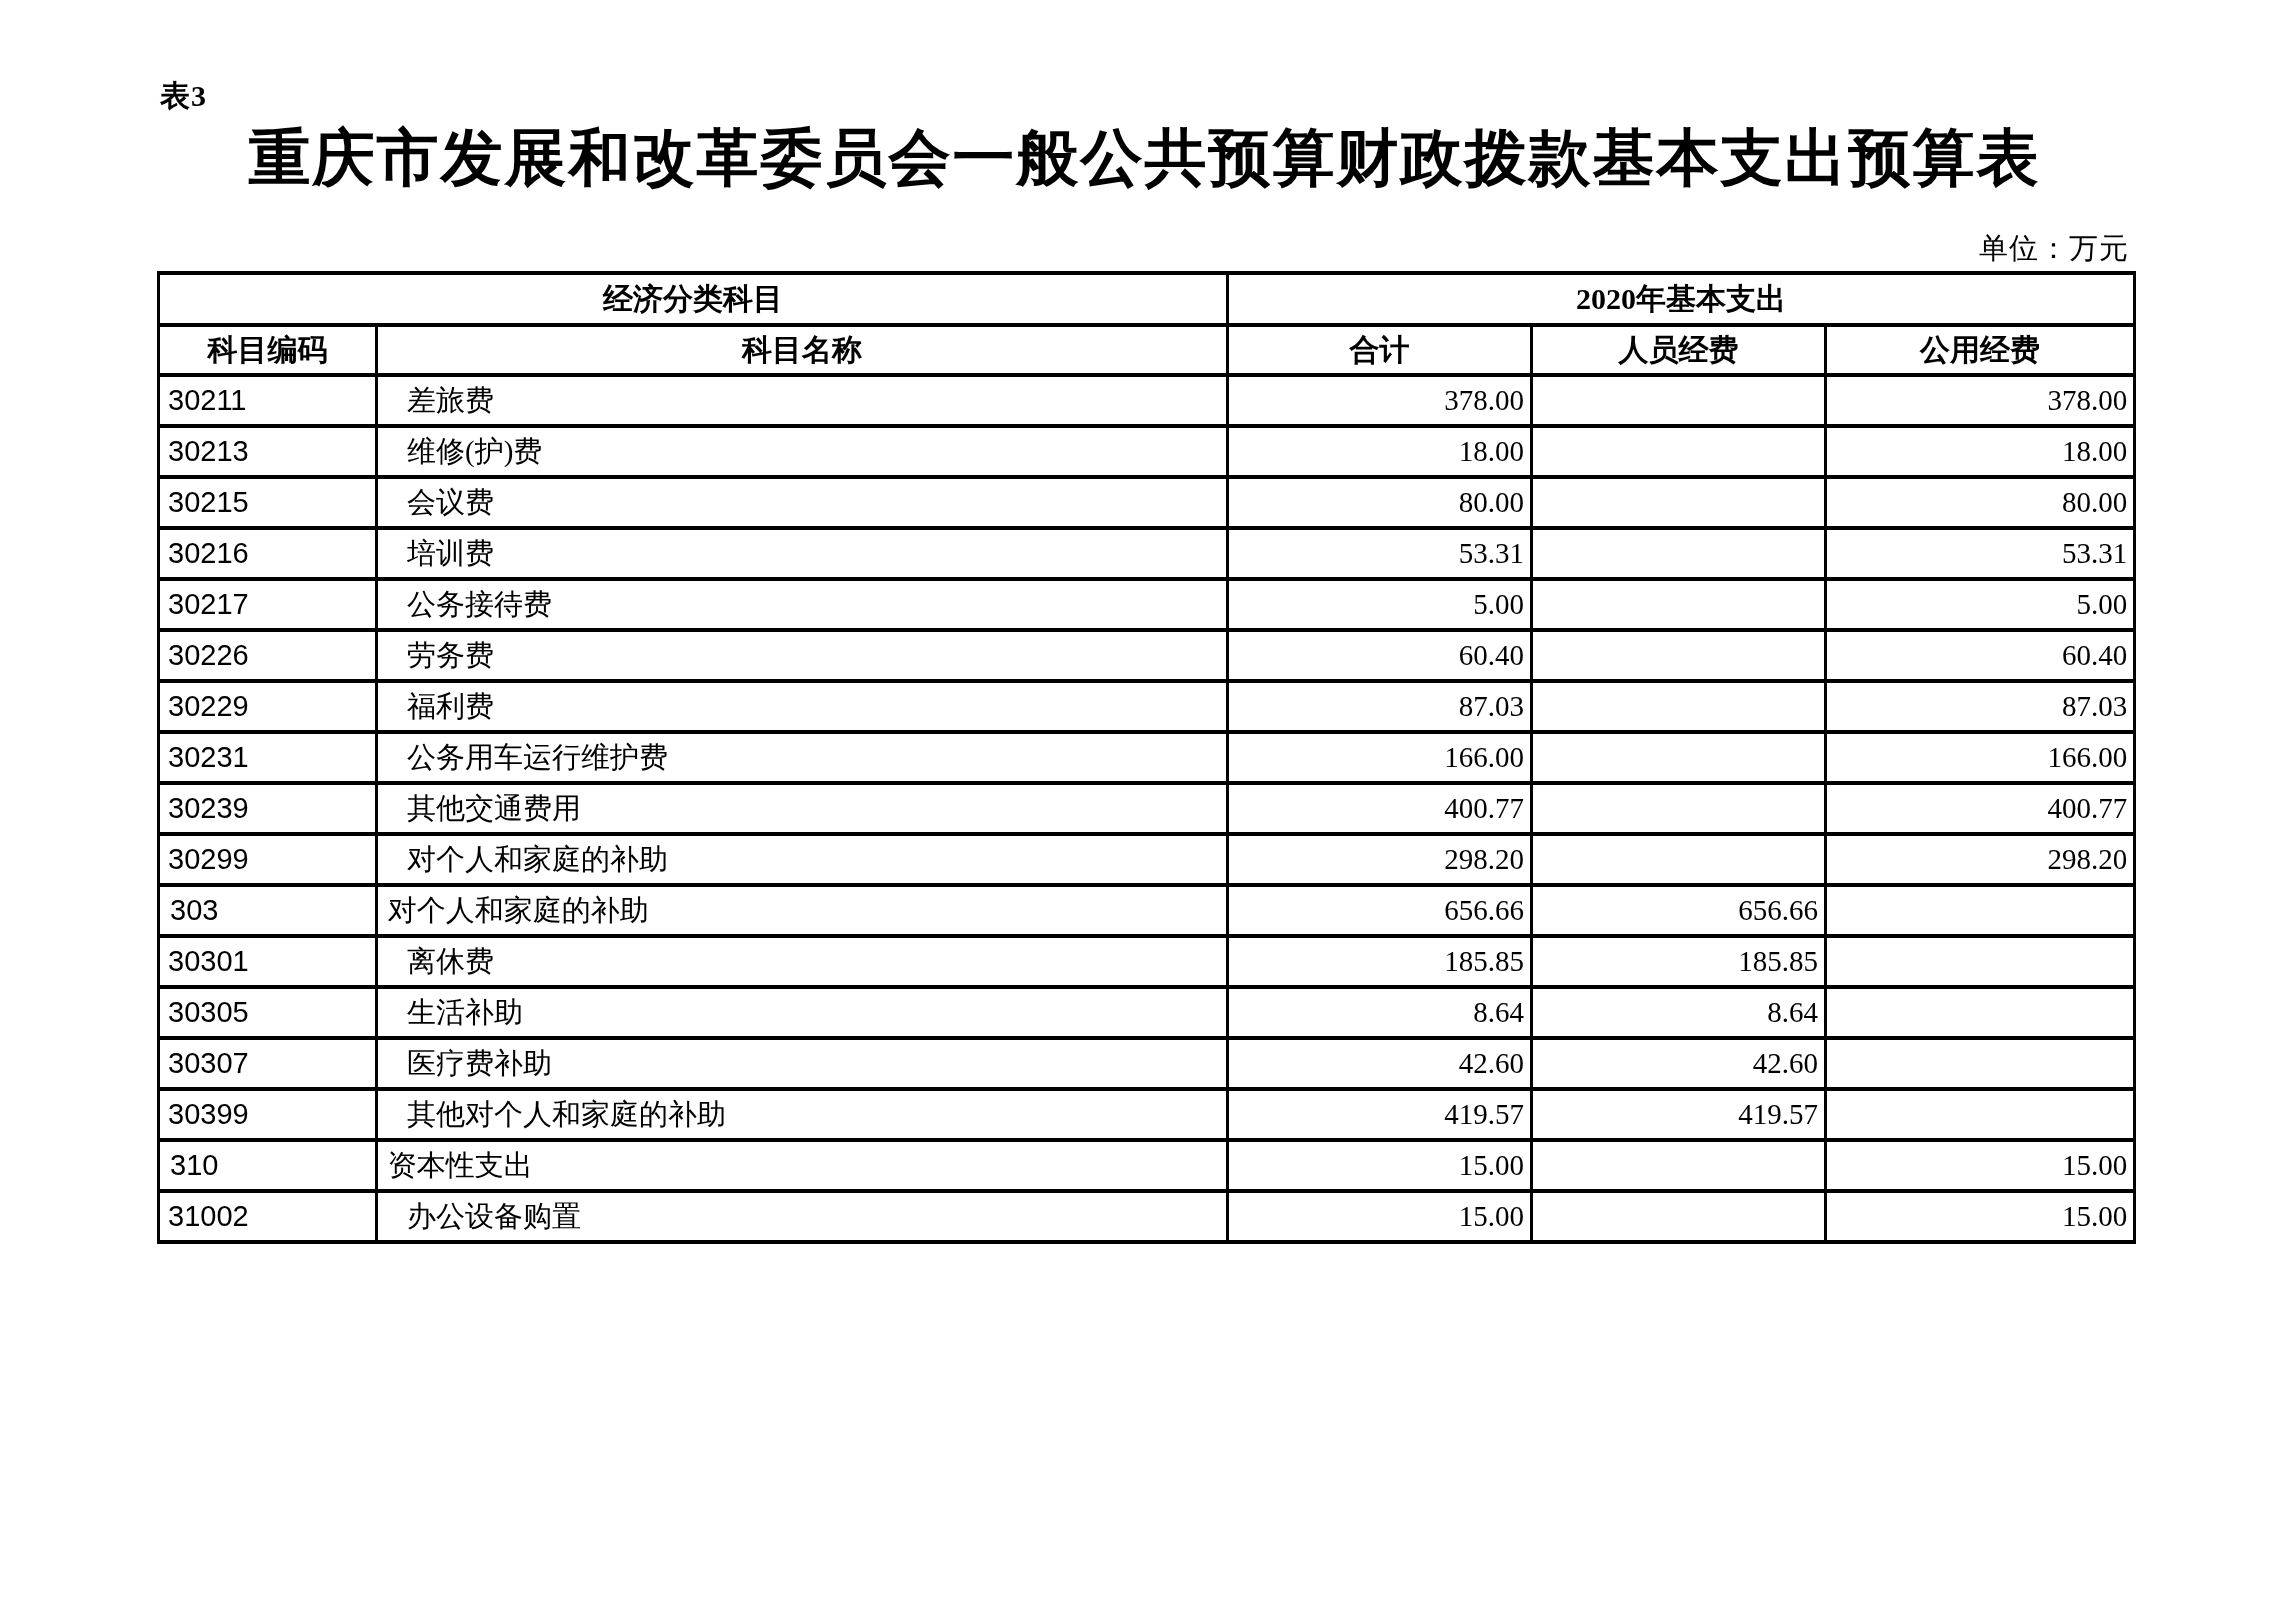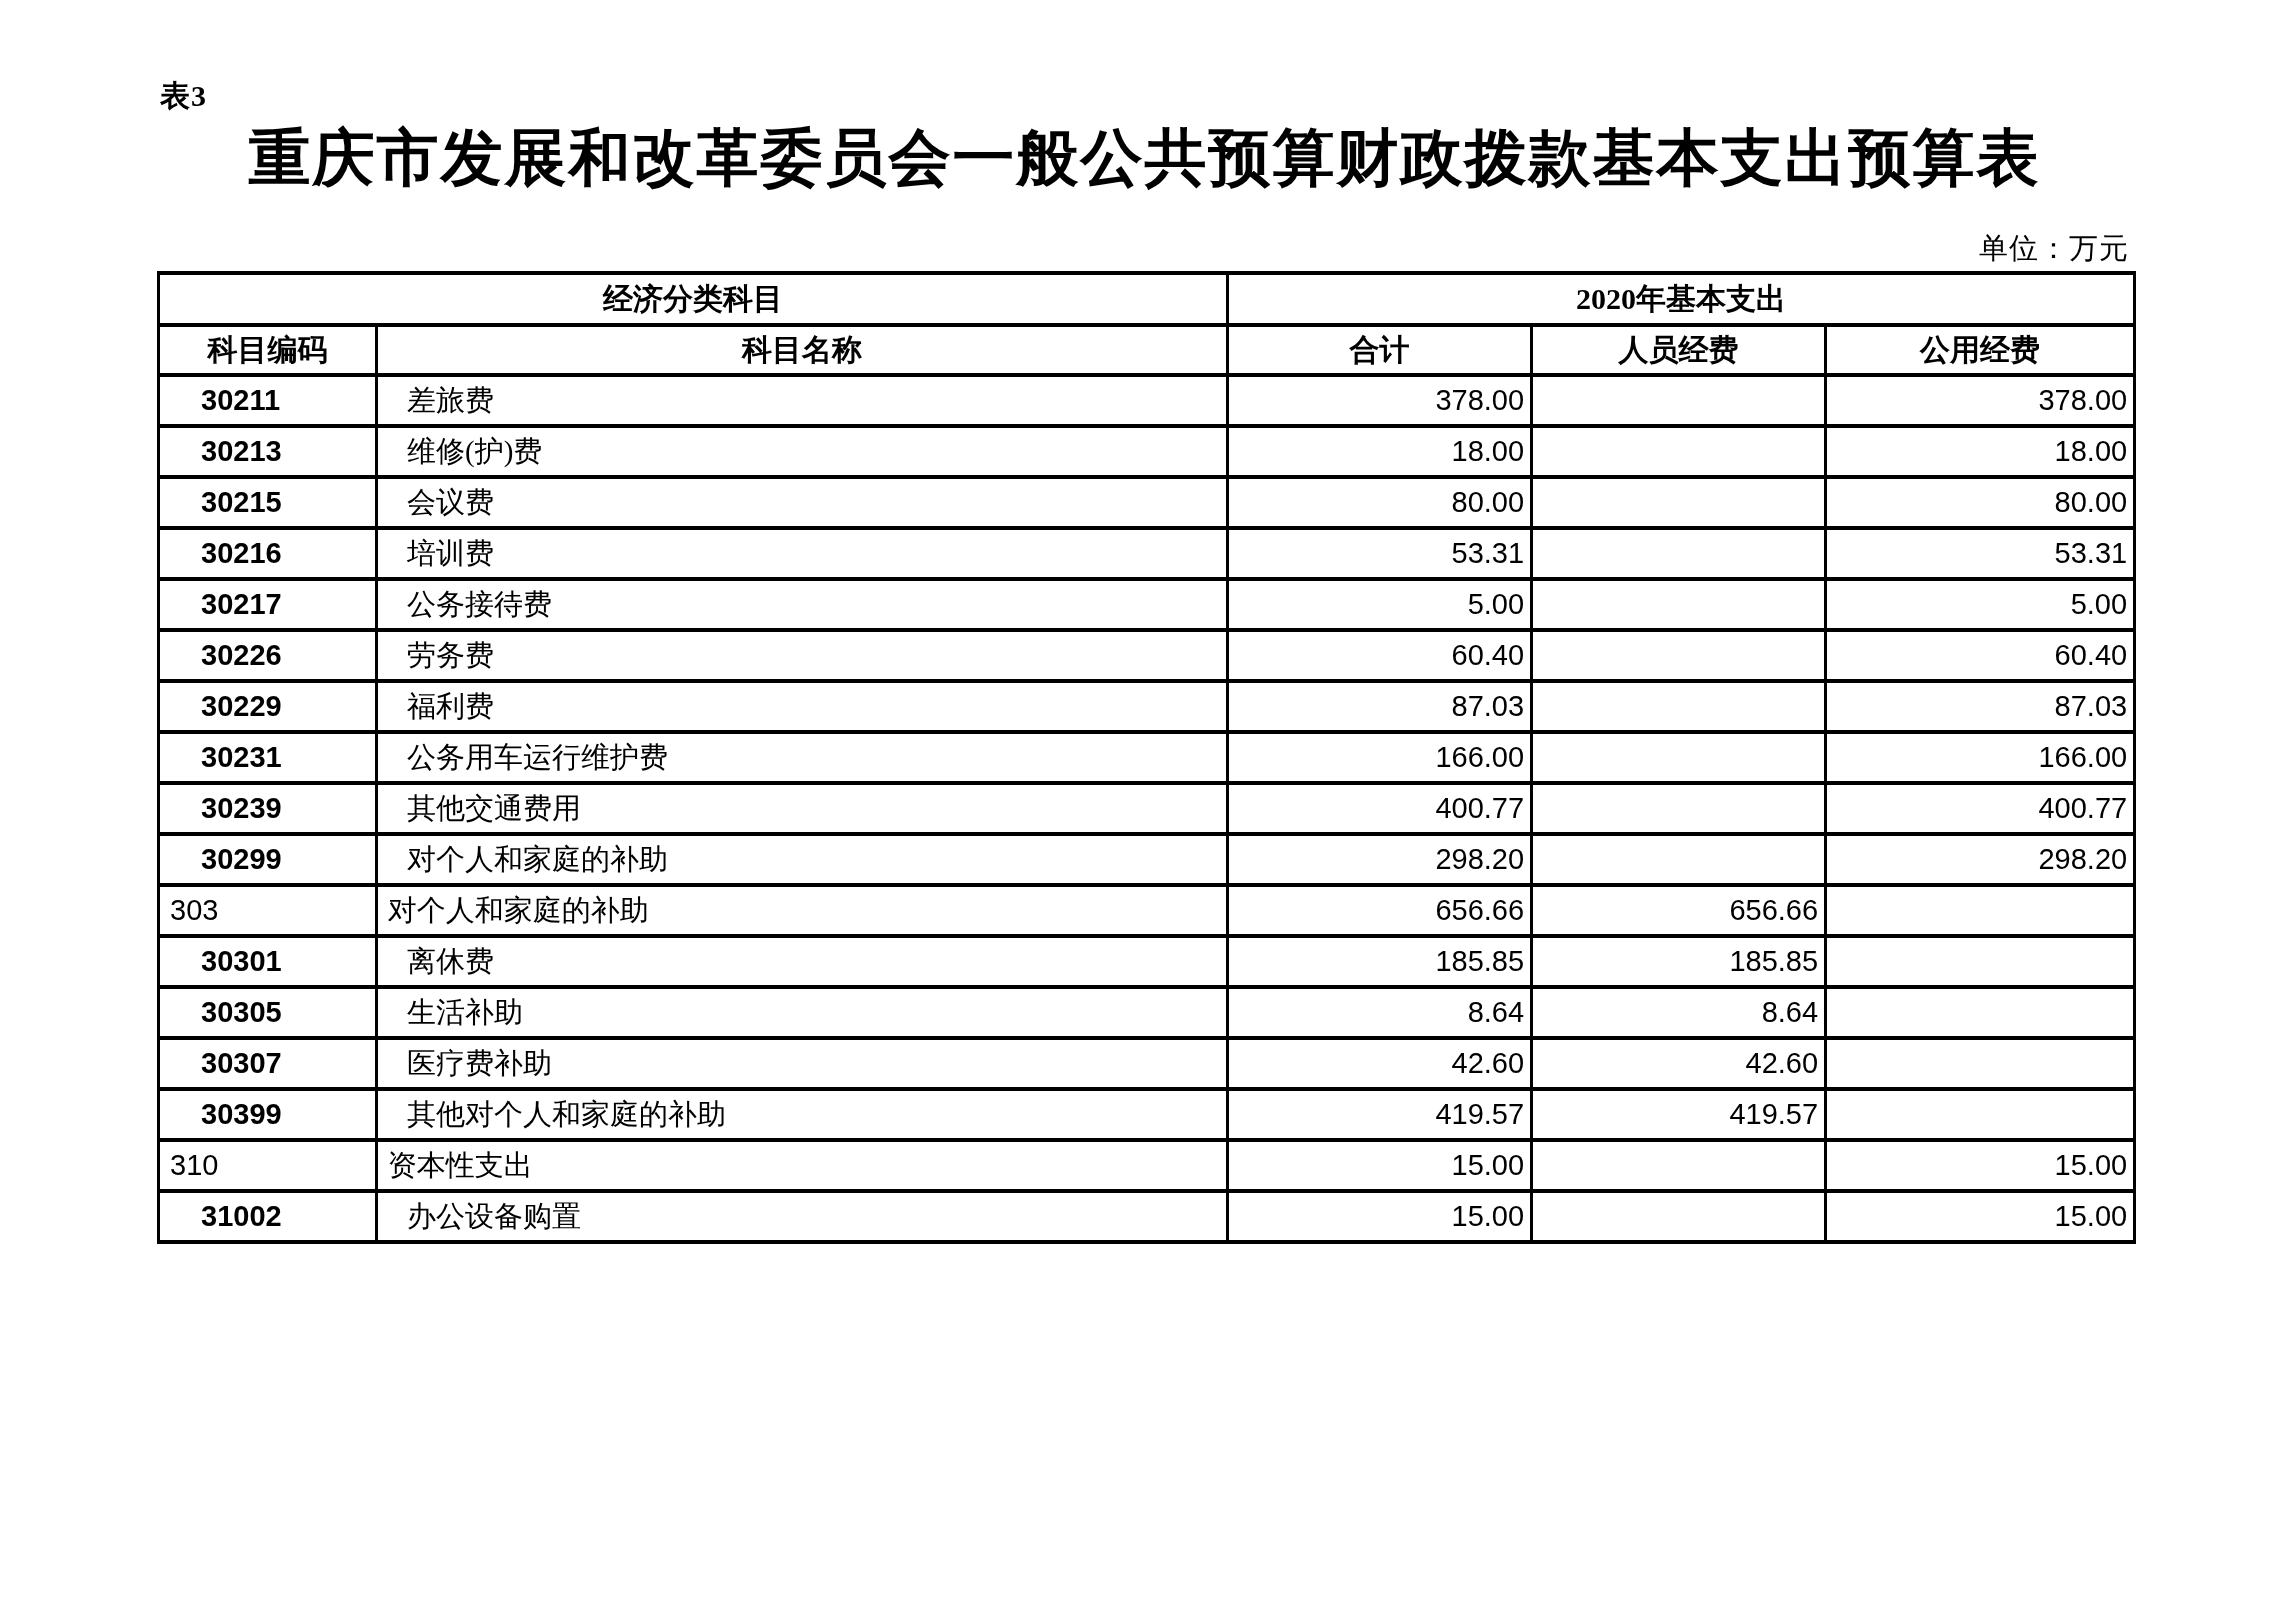--- a/index.html
+++ b/index.html
@@ -34,29 +34,29 @@
     font-family:"Liberation Serif","DejaVu Serif",serif;
   }
   tr.hdr-group{height:52px;margin-left:26px;}
   tr.hdr-cols{height:50px;}
   tbody tr{height:51px;}
   td.code-cell{
     font-family:"Liberation Sans","DejaVu Sans",sans-serif;
     font-size:29px;text-align:left;vertical-align:middle;
   }
   td.code-cell.lvl1{padding-left:10px;}
-  td.code-cell.lvl2{padding-left:41px;font-weight:bold;}
+  td.code-cell.lvl2{padding-left:8px;}
   td.name-cell{
     font-size:29px;text-align:left;vertical-align:middle;
     font-family:"Liberation Serif","DejaVu Serif",serif;
   }
   td.name-cell.lvl1{padding-left:9.8px;}
   td.name-cell.lvl2{padding-left:29px;}
   td.num-cell{
-    font-family:Liberation Sans, sans-serif;
+    font-family:Liberation Serif, serif;
     font-size:29px;text-align:right;vertical-align:middle;padding-right:5.9px;
   }
 </style>
 </head>
 <body>
 
 <div class="page-label">表3</div>
 
 <div class="doc-title">重庆市发展和改革委员会一般公共预算财政拨款基本支出预算表</div>
 

